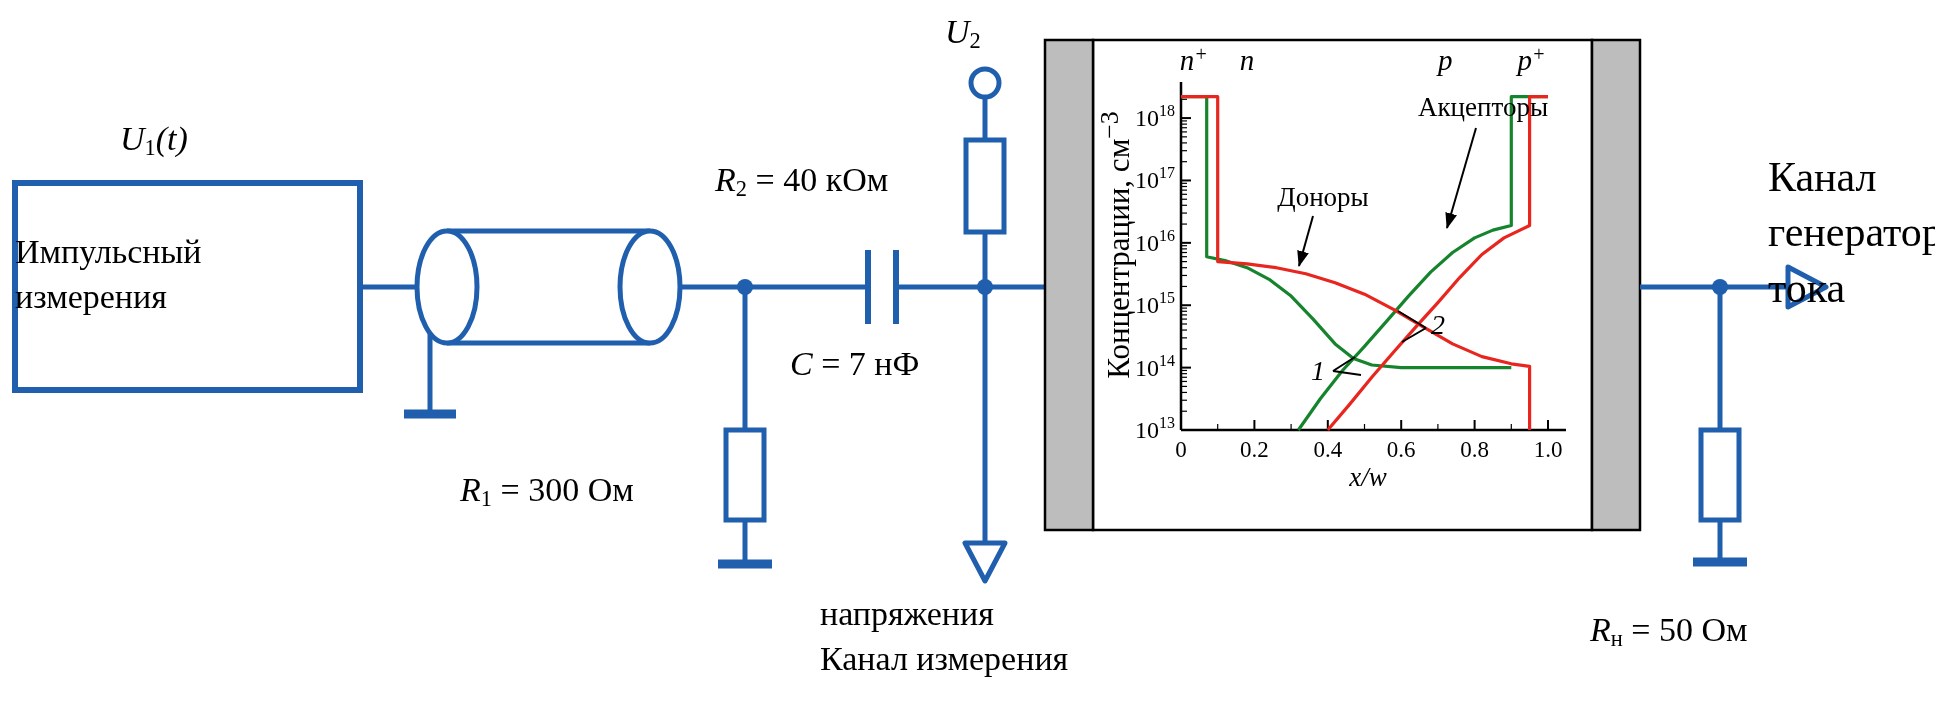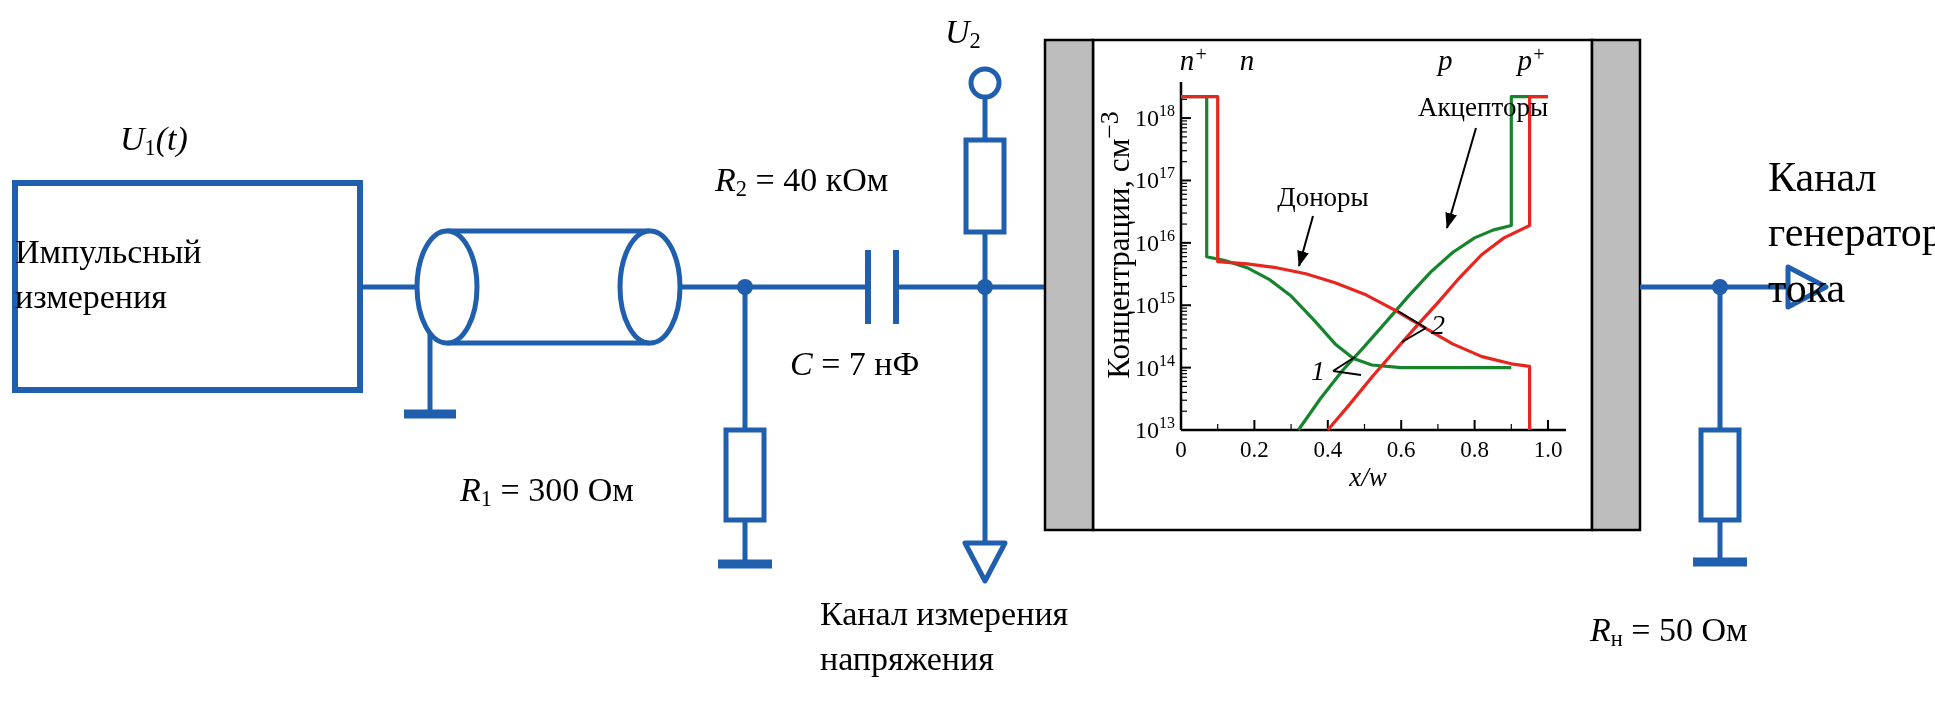--- a/index.html
+++ b/index.html
@@ -91,22 +91,22 @@
 
   <div class="lbl" style="left:715px;top:158px;width:235px">
     <i>R</i><sub>2</sub><span> = 40 кОм</span>
   </div>
 
   <div class="lbl" style="left:945px;top:10px;width:80px">
     <i>U</i><sub>2</sub>
   </div>
 
   <div class="lbl" style="left:820px;top:592px;width:330px">
+    <div>напряжения</div>
     <div>Канал измерения</div>
-    <div>напряжения</div>
   </div>
 
   <div class="lbl" style="left:1768px;top:150px;width:167px;font-size:42px">
     <div>Канал</div>
     <div>генератор</div>
     <div>тока</div>
   </div>
 
   <div class="lbl" style="left:1590px;top:608px;width:265px">
     <i>R</i><sub>н</sub><span> = 50 Ом</span>

